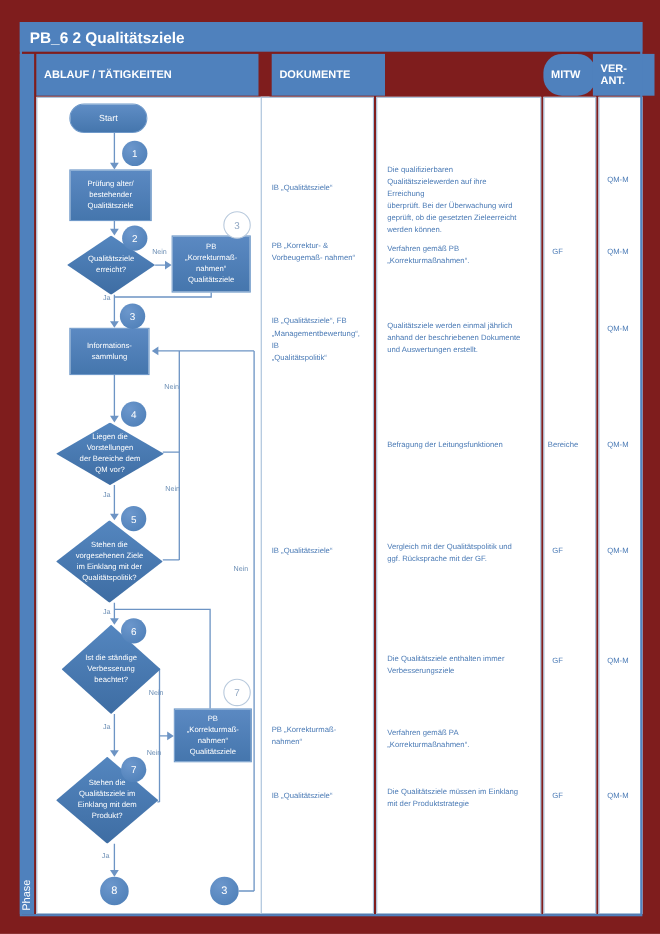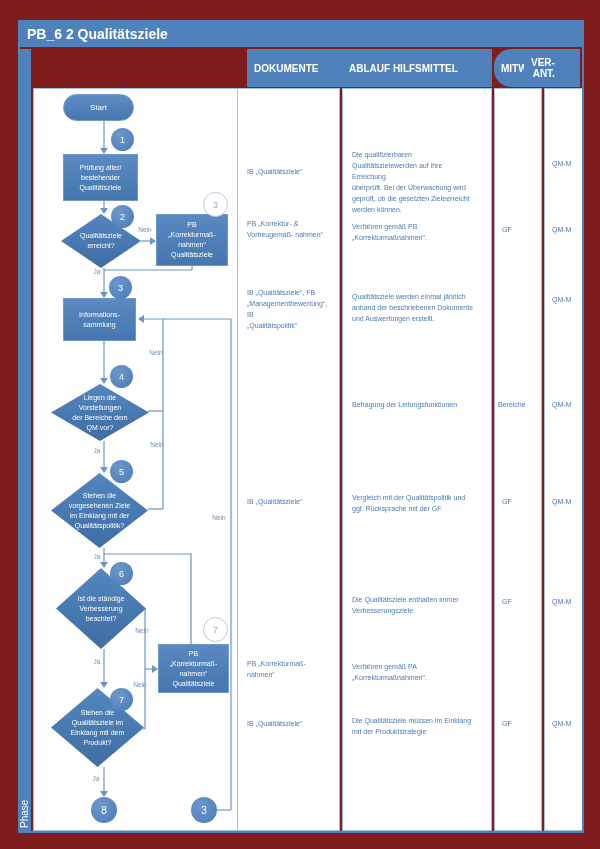--- a/index.html
+++ b/index.html
@@ -39,24 +39,24 @@
 </head>
 <body>
 
 <div class="page">
 
   <div class="abs titlebar">PB_6 2 Qualitätsziele</div>
 
   <div class="abs phasebar"></div>
   <div class="abs phaselbl">Phase</div>
 
+  <div class="abs hcell" style="left:33px;width:202px;">ABLAUF / TÄTIGKEITEN</div>
   <div class="abs hcell" style="left:247px;width:103px;">DOKUMENTE</div>
-  <div class="abs hcell" style="left:342px;width:150px;">ABLAUF HILFSMITTEL</div>
   <div class="abs hcell" style="left:494px;width:48px;border-radius:17px;">MITW</div>
-  <div class="abs hcell pre" style="left:524px;width:56px;text-align:right;">VER-
+  <div class="abs hcell pre" style="left:539px;width:56px;">VER-
 ANT.</div>
 
   <div class="abs bcell flow">
 
     <svg width="202" height="743" style="position:absolute;left:0;top:0;" viewBox="0 0 202 743">
       <g stroke="#6d94c4" stroke-width="1.2" fill="none">
         <path d="M70,32 V62"></path>
           <path d="M70,112 V122"></path>
           <path d="M70,179 V206"></path>
         <path d="M158,177 V181 H70"></path>

